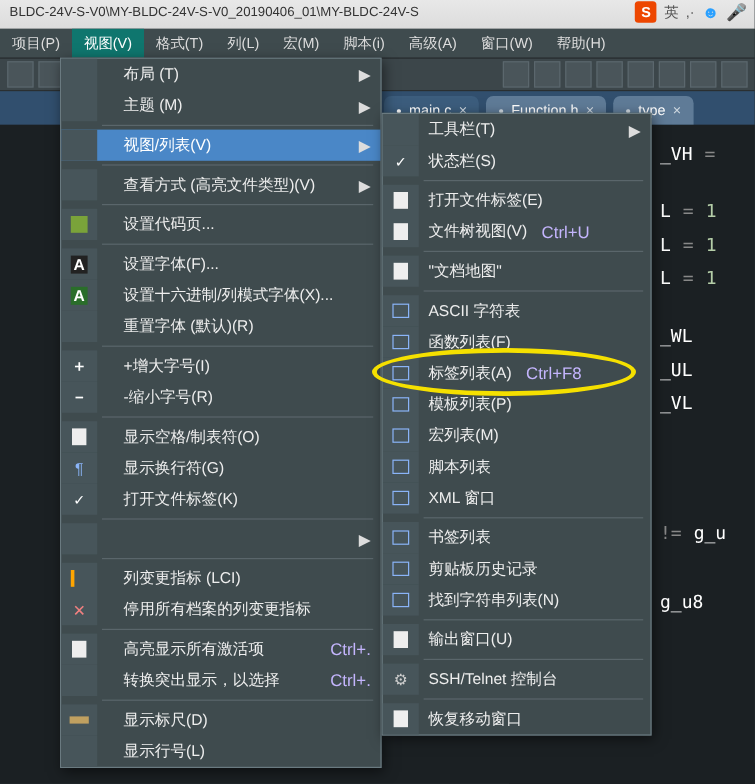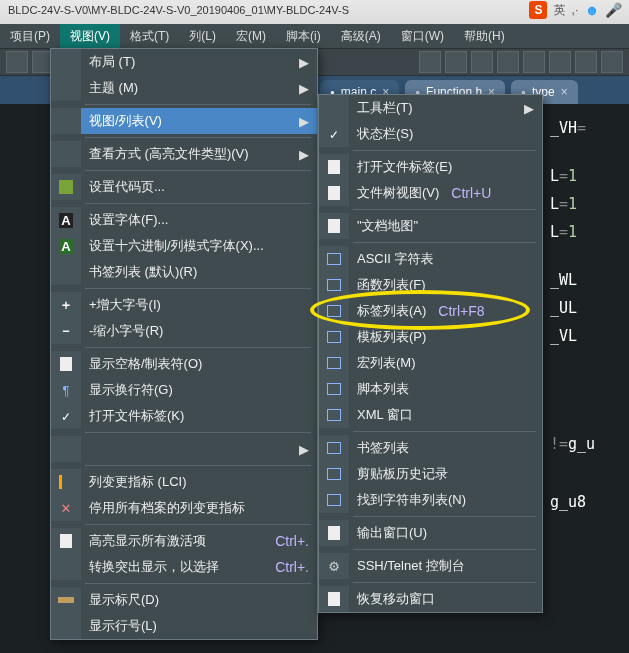--- a/index.html
+++ b/index.html
@@ -85,21 +85,21 @@
 .editor {
   position: absolute;
   top: 104px; left: 0; right: 0; bottom: 0;
   background: #1b2023;
   color: #9cdcfe;
   font-family: Consolas, monospace;
   font-size: 15px;
   padding: 10px 0 0 550px;
   white-space: nowrap;
 }
-.editor .line { height: 28px; display:flex; gap:0; align-items:center; }
+.editor .line { height: 28px; display:flex; gap:10px; align-items:center; }
 .mac { color:#fff; }
 .eq { color:#888; }
 .num { color:#b5cea8; }
 .ident { color:#fff; }
 
 .menu, .submenu {
   position: absolute;
   background: #3f4b4e;
   border: 1px solid #6a7a80;
   box-shadow: 2px 3px 10px rgba(0,0,0,.5);
@@ -115,21 +115,21 @@
   position: relative;
   cursor: default;
 }
 .menu-row.hl { background: #4a87c7; color:#fff; }
 .iconcol {
   width: 30px; height: 26px;
   display: flex; align-items: center; justify-content: center;
   background: #47555a;
   margin-right: 8px;
 }
-.menu .label { flex: 1; white-space: nowrap; }
+.menu .label { flex: 1; white-space: nowrap; margin-left: 14px; }
 .menu .shortcut, .submenu .shortcut { color:#c4b5fd; margin-left:12px; font-size:14px;}
 .arrow { position:absolute; right:8px; color:#ddd; }
 .sep {
   height: 1px; background:#5a666b; margin: 3px 6px 3px 34px;
 }
 .submenu {
   top: 94px; left: 318px; width: 225px;
 }
 .submenu .iconcol { background:#47555a; }
 .highlight {
@@ -292,21 +292,21 @@
       <span class="label">设置字体(F)...</span>
     </div>
     <div class="menu-row">
       <div class="iconcol">
         <span class="ico-Ag">A</span>
       </div>
       <span class="label">设置十六进制/列模式字体(X)...</span>
     </div>
     <div class="menu-row">
       <div class="iconcol"></div>
-      <span class="label">书签列表 (默认)(R)</span>
+      <span class="label">重置字体 (默认)(R)</span>
     </div>
     <div class="sep"></div>
     <div class="menu-row">
       <div class="iconcol">
         <span class="ico-plus"></span>
       </div>
       <span class="label">+增大字号(I)</span>
     </div>
     <div class="menu-row">
       <div class="iconcol">

